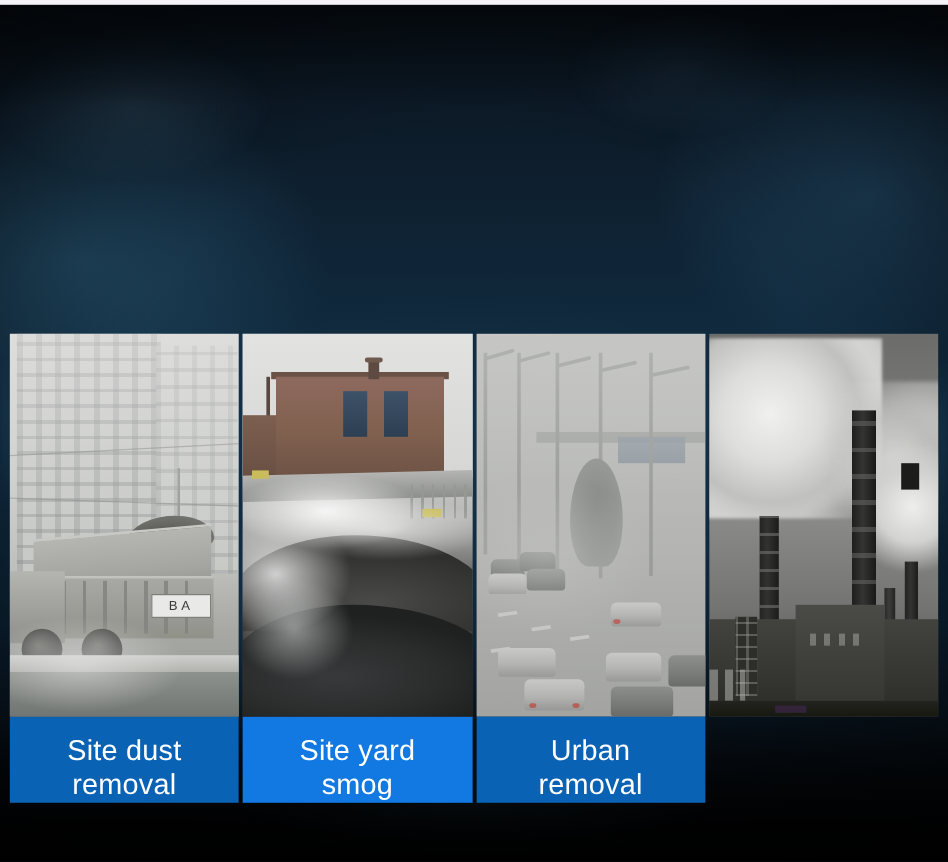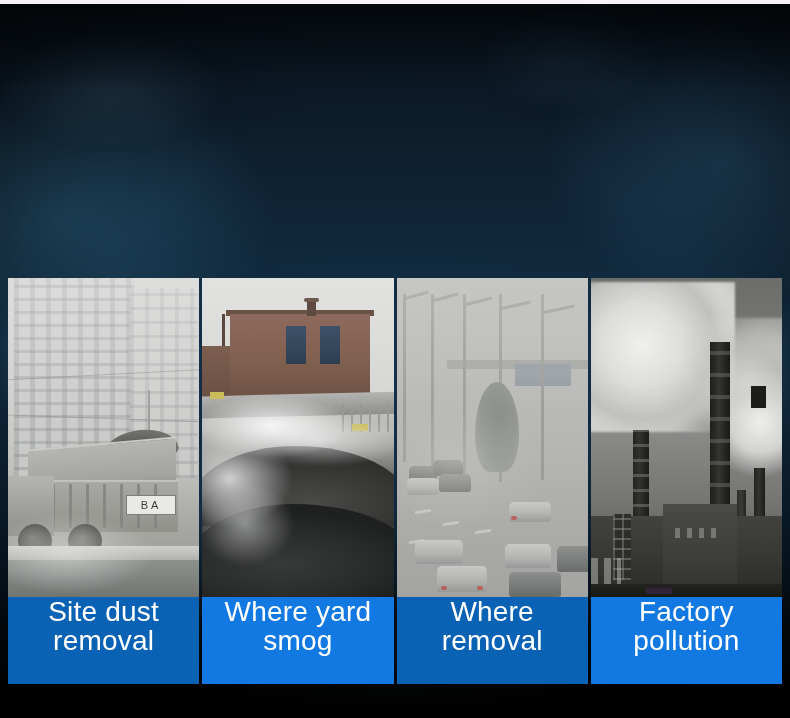--- a/index.html
+++ b/index.html
@@ -104,27 +104,27 @@
     flex-direction:column;
     overflow:hidden;
   }
   .photo {
     position:relative;
     height:319px;
     overflow:hidden;
     background:#9a9a9a;
   }
   .caption {
-    height:87px;
+    height:72px;
     display:flex;
-    align-items:flex-start;
+    align-items:flex-end;
     justify-content:center;
     text-align:center;
     color:#ffffff;
-    font-size:28px;
+    font-size:24px;
     line-height:29px;
     font-weight:normal;
     letter-spacing:.2px;
     padding:0 6px;
   }
   .cap-dark  { background:#0a62b4; }
   .cap-light { background:#1279e2; }
 
   
   .p1 { background:linear-gradient(180deg,#d8d8d6 0%,#cfd0cd 38%,#bcbdb9 62%,#a7a8a4 78%,#8f9490 100%); }
@@ -443,21 +443,21 @@
         <div class="rail"></div>
         <div class="yellow"></div>
         <div class="yellow2"></div>
         <div class="coal1"></div>
         <div class="coal2"></div>
         <div class="spray"></div>
         <div class="mist"></div>
       </div>
       <div class="caption cap-light">
         <span>
-          <span>Where yard</span><br>
+          <span>Site yard</span><br>
           <span>smog</span>
         </span>
       </div>
     </div>
 
     <div class="card">
       <div class="photo p3">
         <div class="overpass"></div>
         <div class="sign"></div>
 
@@ -490,21 +490,21 @@
         <div class="cardark" style="left:160px; top:268px; width:36px; height:26px;"></div>
         <div class="car" style="left:40px;  top:288px; width:50px; height:26px;"></div>
         <div class="tail" style="left:44px;  top:308px;"></div>
         <div class="tail" style="left:80px;  top:308px;"></div>
         <div class="cardark" style="left:112px; top:294px; width:52px; height:25px;"></div>
 
         <div class="smog"></div>
       </div>
       <div class="caption cap-dark">
         <span>
-          <span>Where</span><br>
+          <span>Urban</span><br>
           <span>removal</span>
         </span>
       </div>
     </div>
 
     <div class="card">
       <div class="photo p4">
         <div class="plume1"></div>
         <div class="plume2"></div>
         <div class="plume3"></div>
@@ -516,22 +516,16 @@
         <div class="st3"></div>
         <div class="st4"></div>
         <div class="bldg"></div>
         <div class="bldg2"></div>
         <div class="truss"></div>
         <div class="wins"></div>
         <div class="wins2"></div>
         <div class="ground"></div>
         <div class="purple"></div>
       </div>
-      <div class="caption cap-light">
-        <span>
-          <span>Factory</span><br>
-          <span>pollution</span>
-        </span>
-      </div>
     </div>
 
   </div>
 </div>
 
 </body></html>

